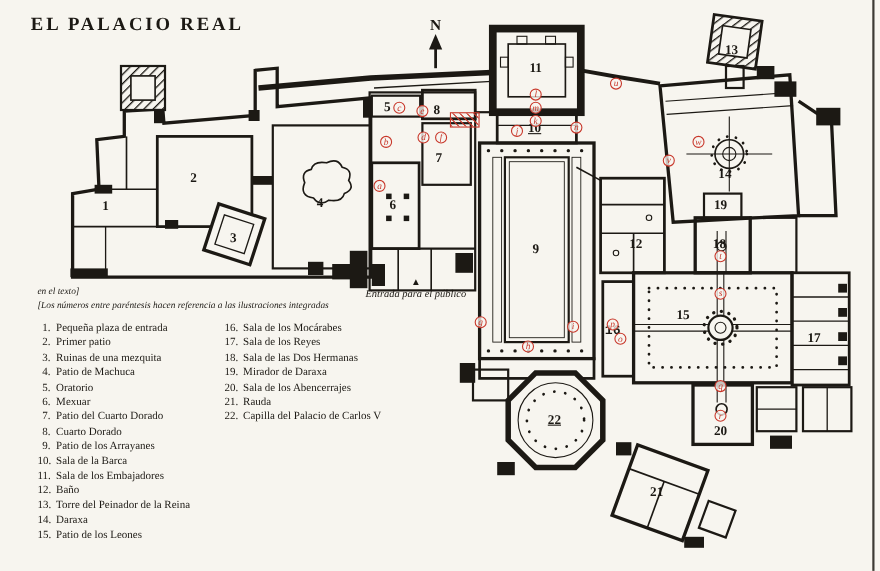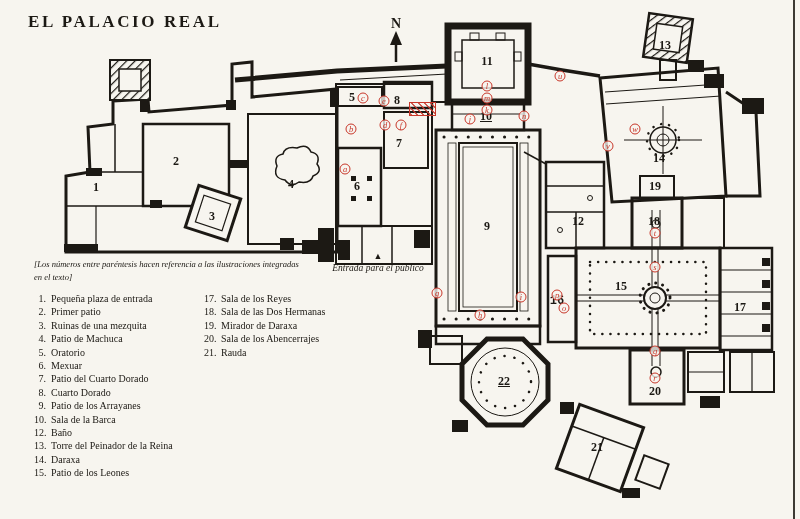--- a/index.html
+++ b/index.html
@@ -278,22 +278,22 @@
       <span class="mk mk-letter" style="left: 560px; top: 76px;">u</span>
       <span class="mk mk-letter" style="left: 608px; top: 146px;">v</span>
       <span class="mk mk-letter" style="left: 635px; top: 129px;">w</span>
     </div>
   <div class="hl" id="highlight" style="left: 409px; top: 102px; width: 27px; height: 14px;"></div>
 
   <div class="title">EL PALACIO REAL</div>
   <div class="north-label">N</div>
 
   <div class="note">
+    <div>en el texto]</div>
     <div>[Los números entre paréntesis hacen referencia a las ilustraciones integradas</div>
-    <div>en el texto]</div>
   </div>
 
   <div class="entrance">
     <span class="tri">▲</span>
     <span>Entrada para el público</span>
   </div>
 
   <div class="legend">
     <div class="col" id="legend-col1">
         <div class="legend-row">
@@ -330,54 +330,66 @@
         </div>
         <div class="legend-row">
           <span class="num">9.</span>
           <span class="lab">Patio de los Arrayanes</span>
         </div>
         <div class="legend-row">
           <span class="num">10.</span>
           <span class="lab">Sala de la Barca</span>
         </div>
         <div class="legend-row">
+          <span class="num">11.</span>
+          <span class="lab">Sala de los Embajadores</span>
+        </div>
+        <div class="legend-row">
           <span class="num">12.</span>
           <span class="lab">Baño</span>
         </div>
         <div class="legend-row">
           <span class="num">13.</span>
           <span class="lab">Torre del Peinador de la Reina</span>
         </div>
         <div class="legend-row">
           <span class="num">14.</span>
           <span class="lab">Daraxa</span>
         </div>
         <div class="legend-row">
           <span class="num">15.</span>
           <span class="lab">Patio de los Leones</span>
         </div>
       </div>
     <div class="col" id="legend-col2">
         <div class="legend-row">
+          <span class="num">16.</span>
+          <span class="lab">Sala de los Mocárabes</span>
+        </div>
+        <div class="legend-row">
           <span class="num">17.</span>
           <span class="lab">Sala de los Reyes</span>
         </div>
         <div class="legend-row">
           <span class="num">18.</span>
           <span class="lab">Sala de las Dos Hermanas</span>
         </div>
         <div class="legend-row">
           <span class="num">19.</span>
           <span class="lab">Mirador de Daraxa</span>
         </div>
         <div class="legend-row">
           <span class="num">20.</span>
           <span class="lab">Sala de los Abencerrajes</span>
         </div>
         <div class="legend-row">
           <span class="num">21.</span>
           <span class="lab">Rauda</span>
         </div>
+        <div class="legend-row">
+          <span class="num">22.</span>
+          <span class="lab">Capilla del Palacio de Carlos V</span>
+        </div>
       </div>
   </div>
 
   <div class="scan-edge"></div>
 </div>
 
 </body></html>

